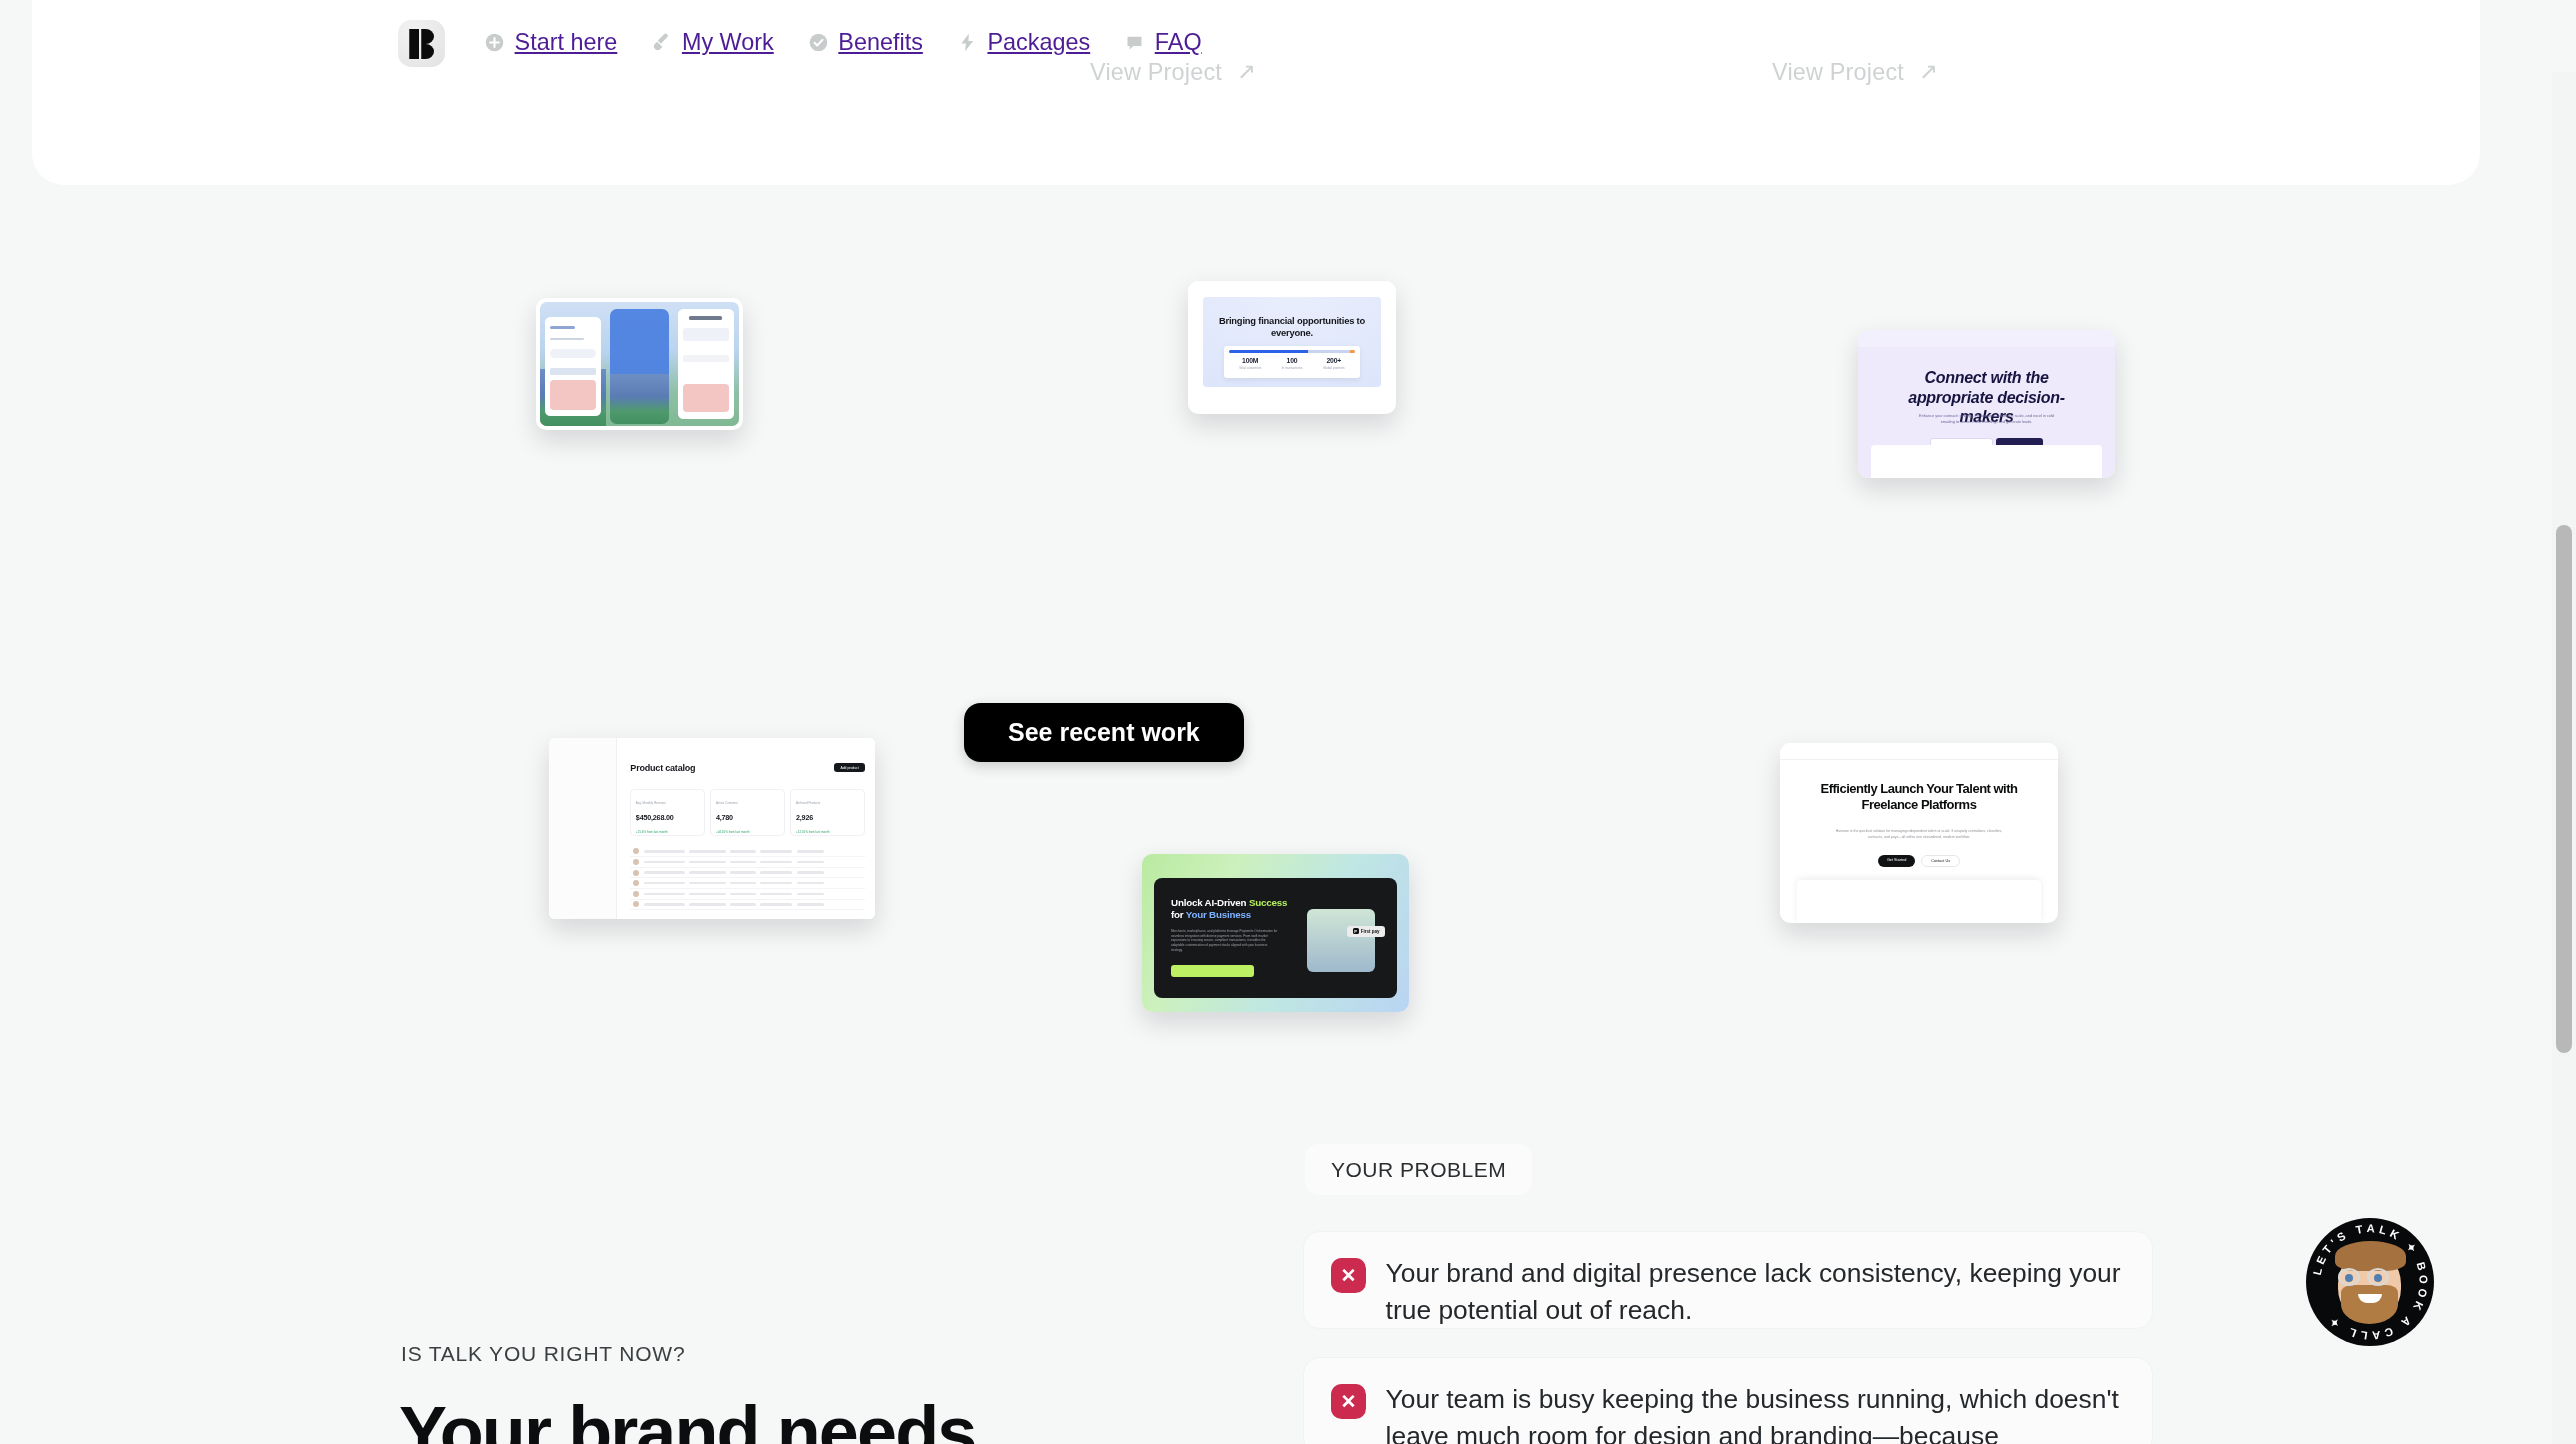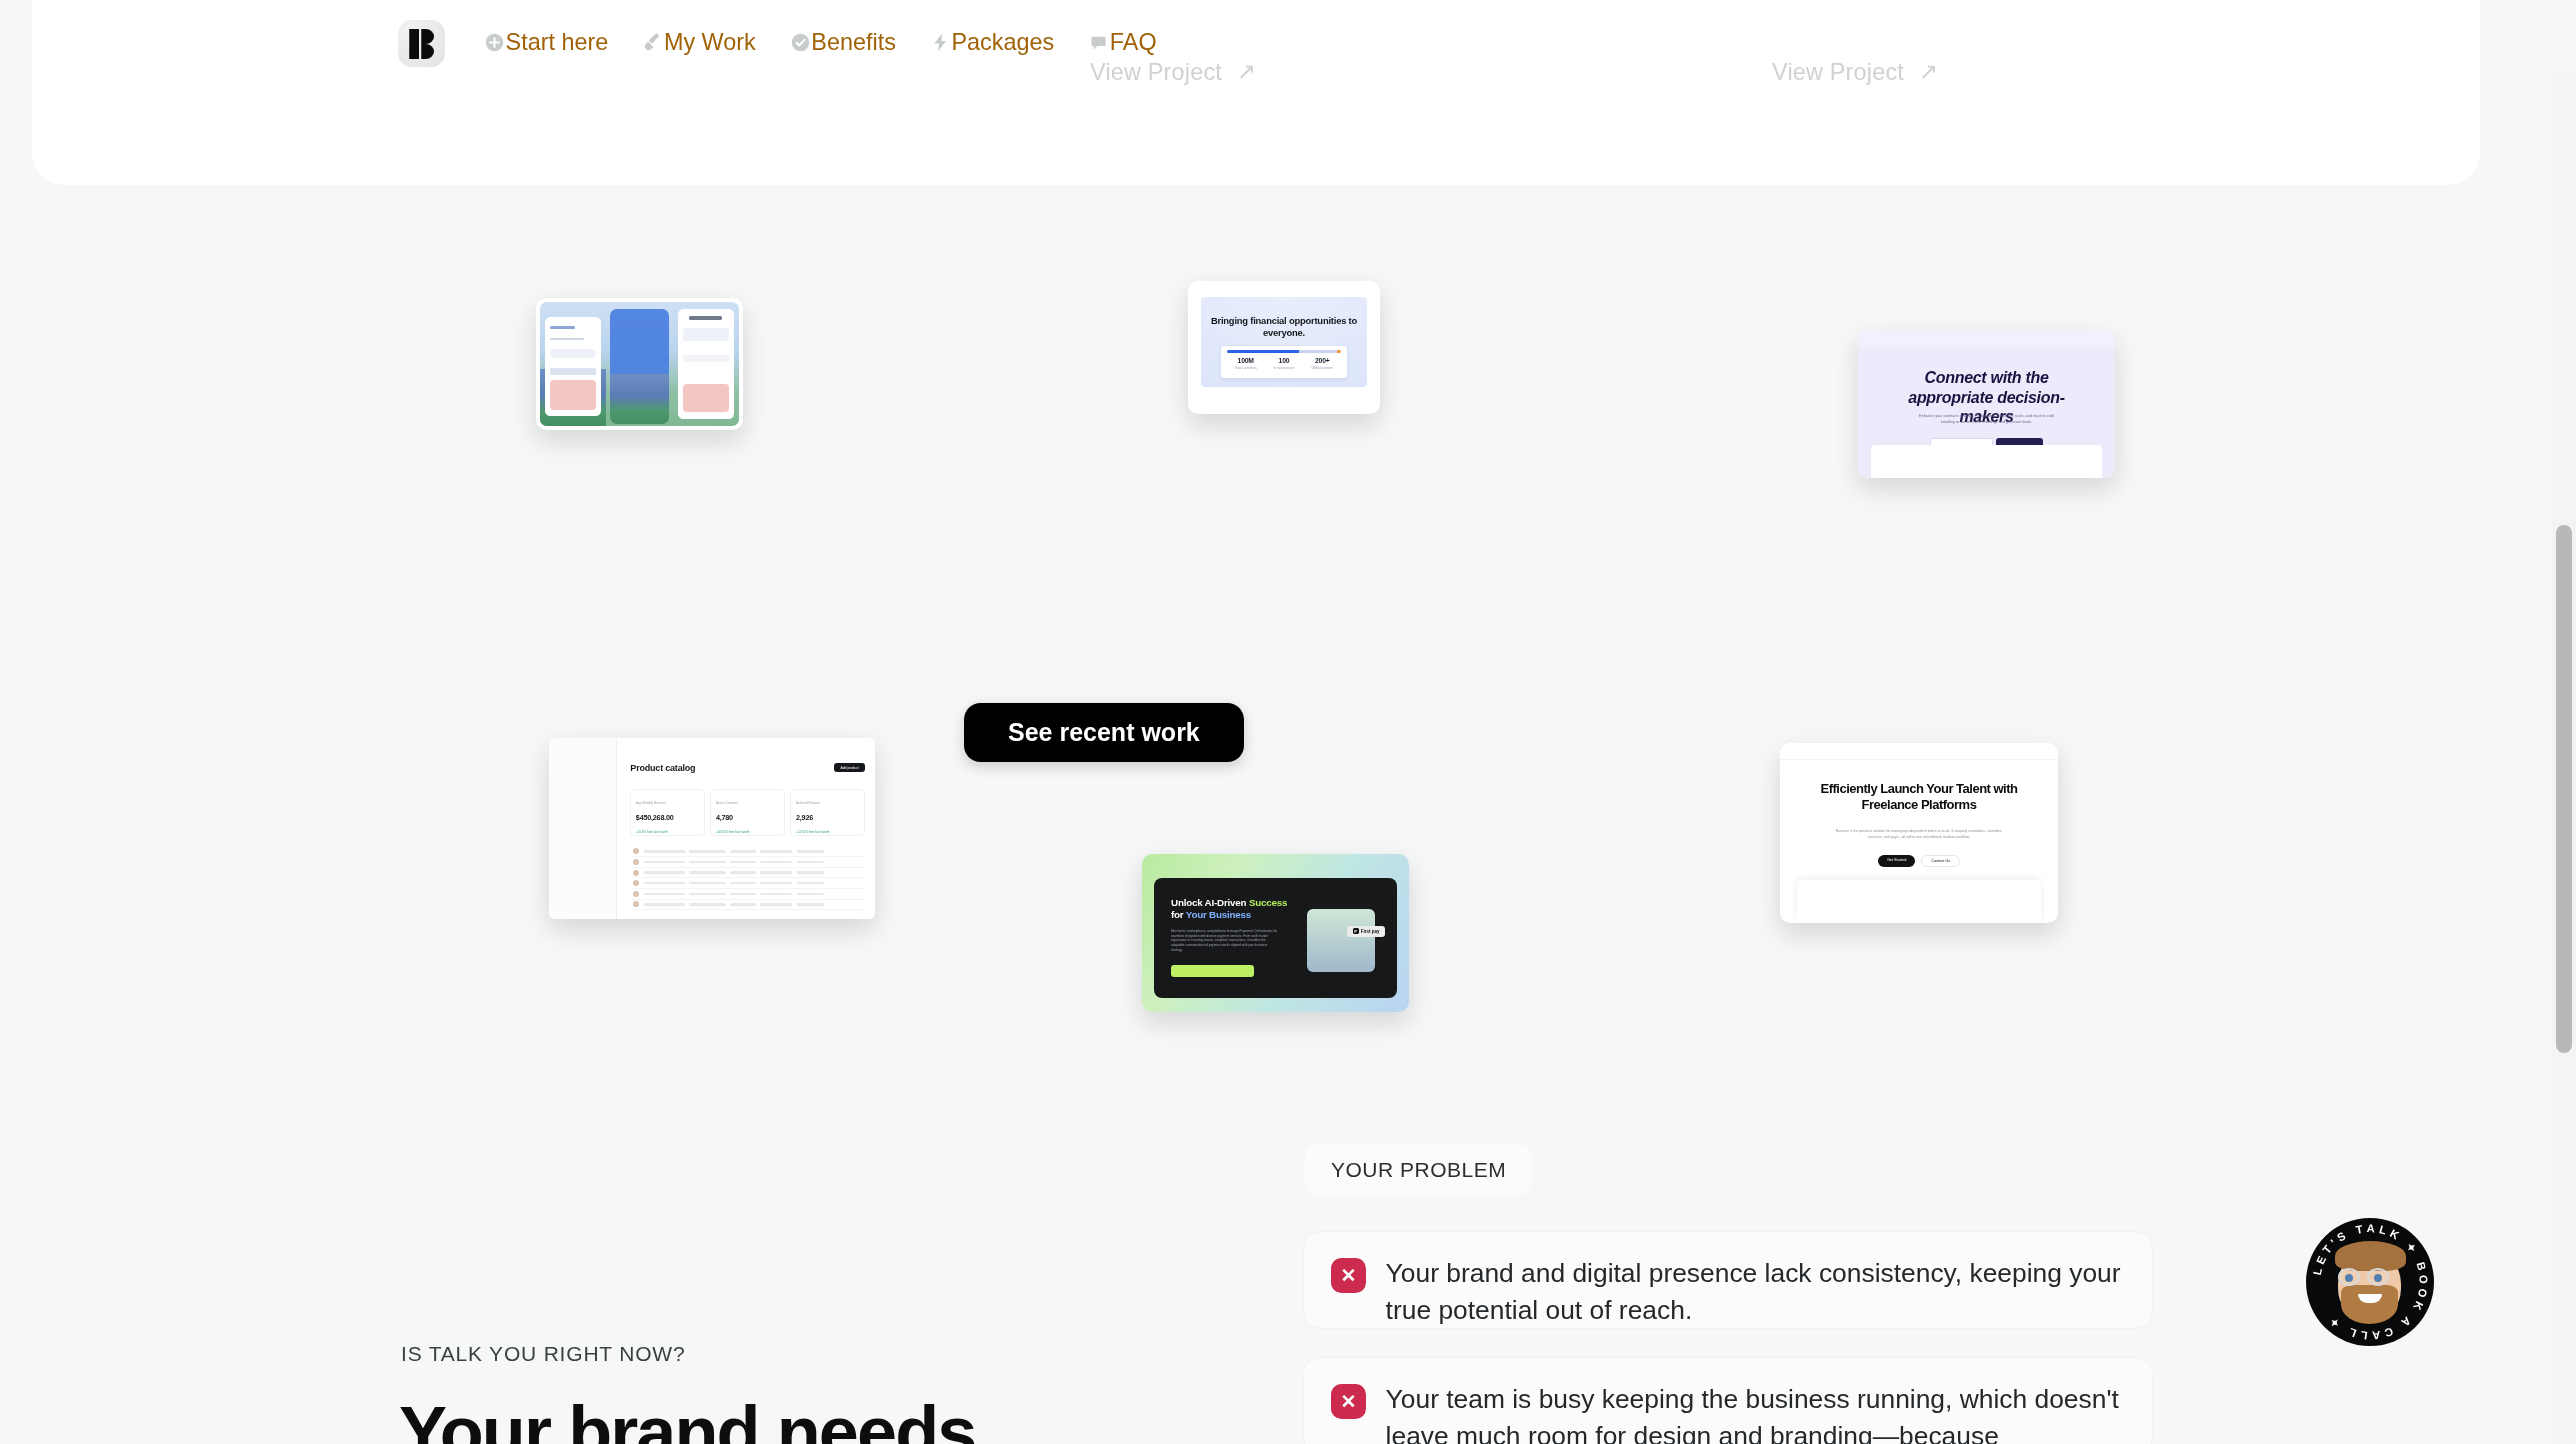--- a/index.html
+++ b/index.html
@@ -37,22 +37,22 @@
     background: radial-gradient(circle at 30% 25%, #f2f2f2 0%, #e9e9e9 60%, #e2e2e2 100%);
     display: flex; align-items: center; justify-content: center;
   }
   .logo svg { display: block; }
 
   .nav-links {
     position: absolute; left: 483px; top: 29px;
     display: flex; align-items: center; gap: 33px;
   }
   .nav-item {
-    display: flex; align-items: center; 
-    color: #a16207; font-size: 23.4px; white-space: nowrap; cursor: pointer;
+    display: flex; align-items: center; gap: 9px;
+    color: #4c1d95; font-size: 23.4px; white-space: nowrap; cursor: pointer; text-decoration: underline;
   }
   .nav-ico { width: 22.6px; height: 22.6px; display: inline-flex; align-items: center; justify-content: center; flex: 0 0 auto; }
   .nav-ico svg { display: block; }
 
   .nav-right {
     position: absolute; right: 86px; top: 16.6px;
     display: flex; align-items: center; gap: 13.6px;
   }
   .btn-talk {
     background: #4a96f8; color: #ffffff; font-size: 23.4px; font-weight: 500;
@@ -120,21 +120,21 @@
         background: linear-gradient(#cfe0f4 0%, #b9d3ef 40%, #8fc0a6 72%, #7fb893 100%); display:flex; }
   .tv-col { position:relative; flex:1; }
   .tv-card { position:absolute; left:8%; top:12%; width:84%; height:80%; background:#fff; border-radius:5.3px; }
   .tv-line { position:absolute; background:#cdd5e3; border-radius:1.5px; }
   .tv-blue { position:absolute; left:6%; top:6%; width:88%; height:88%; background:#4a7fe0; border-radius:6.8px; opacity:.92;}
   .tv-pink { position:absolute; left:9%; bottom:6%; width:82%; height:30%; background:#f3c6c4; border-radius:3.8px;}
   .tv-mtn { position:absolute; left:0; bottom:0; width:100%; height:46%;
             background: linear-gradient(#6e8fc4 0%, #5a7cb4 45%, #4e9a6d 75%, #448f62 100%); }
 
   
-  .s2 { left: 1188px; top: 281px; width: 192px; height: 133px; }
+  .s2 { left: 1188px; top: 281px; width: 208px; height: 133px; }
   .fin-head { position:absolute; left:0; top:0; width:100%; height:12px; background:#fff; }
   .fin-hero { position:absolute; left:7%; top:12%; width:86%; height:68%;
               background: radial-gradient(120% 120% at 50% 0%, #e9eefc 0%, #dbe4fb 100%); border-radius:3.8px; }
   .fin-t { position:absolute; left:0; right:0; top:20%; text-align:center; color:#14161b;
            font-size:9.4px; font-weight:600; line-height:1.22; letter-spacing:-0.2px; }
   .fin-stats { position:absolute; left:12%; right:12%; bottom:10%; height:36%; background:#fff; border-radius:3px;
                box-shadow:0 1.5px 5.3px rgba(0,0,0,.07); padding:3.8px 5.3px; }
   .fin-bar { height:3.8px; border-radius:2.3px; background:#e9ebf2; display:flex; overflow:hidden; }
   .fin-bar i { display:block; height:100%; }
   .fin-nums { display:flex; justify-content:space-between; margin-top:3.8px; }

